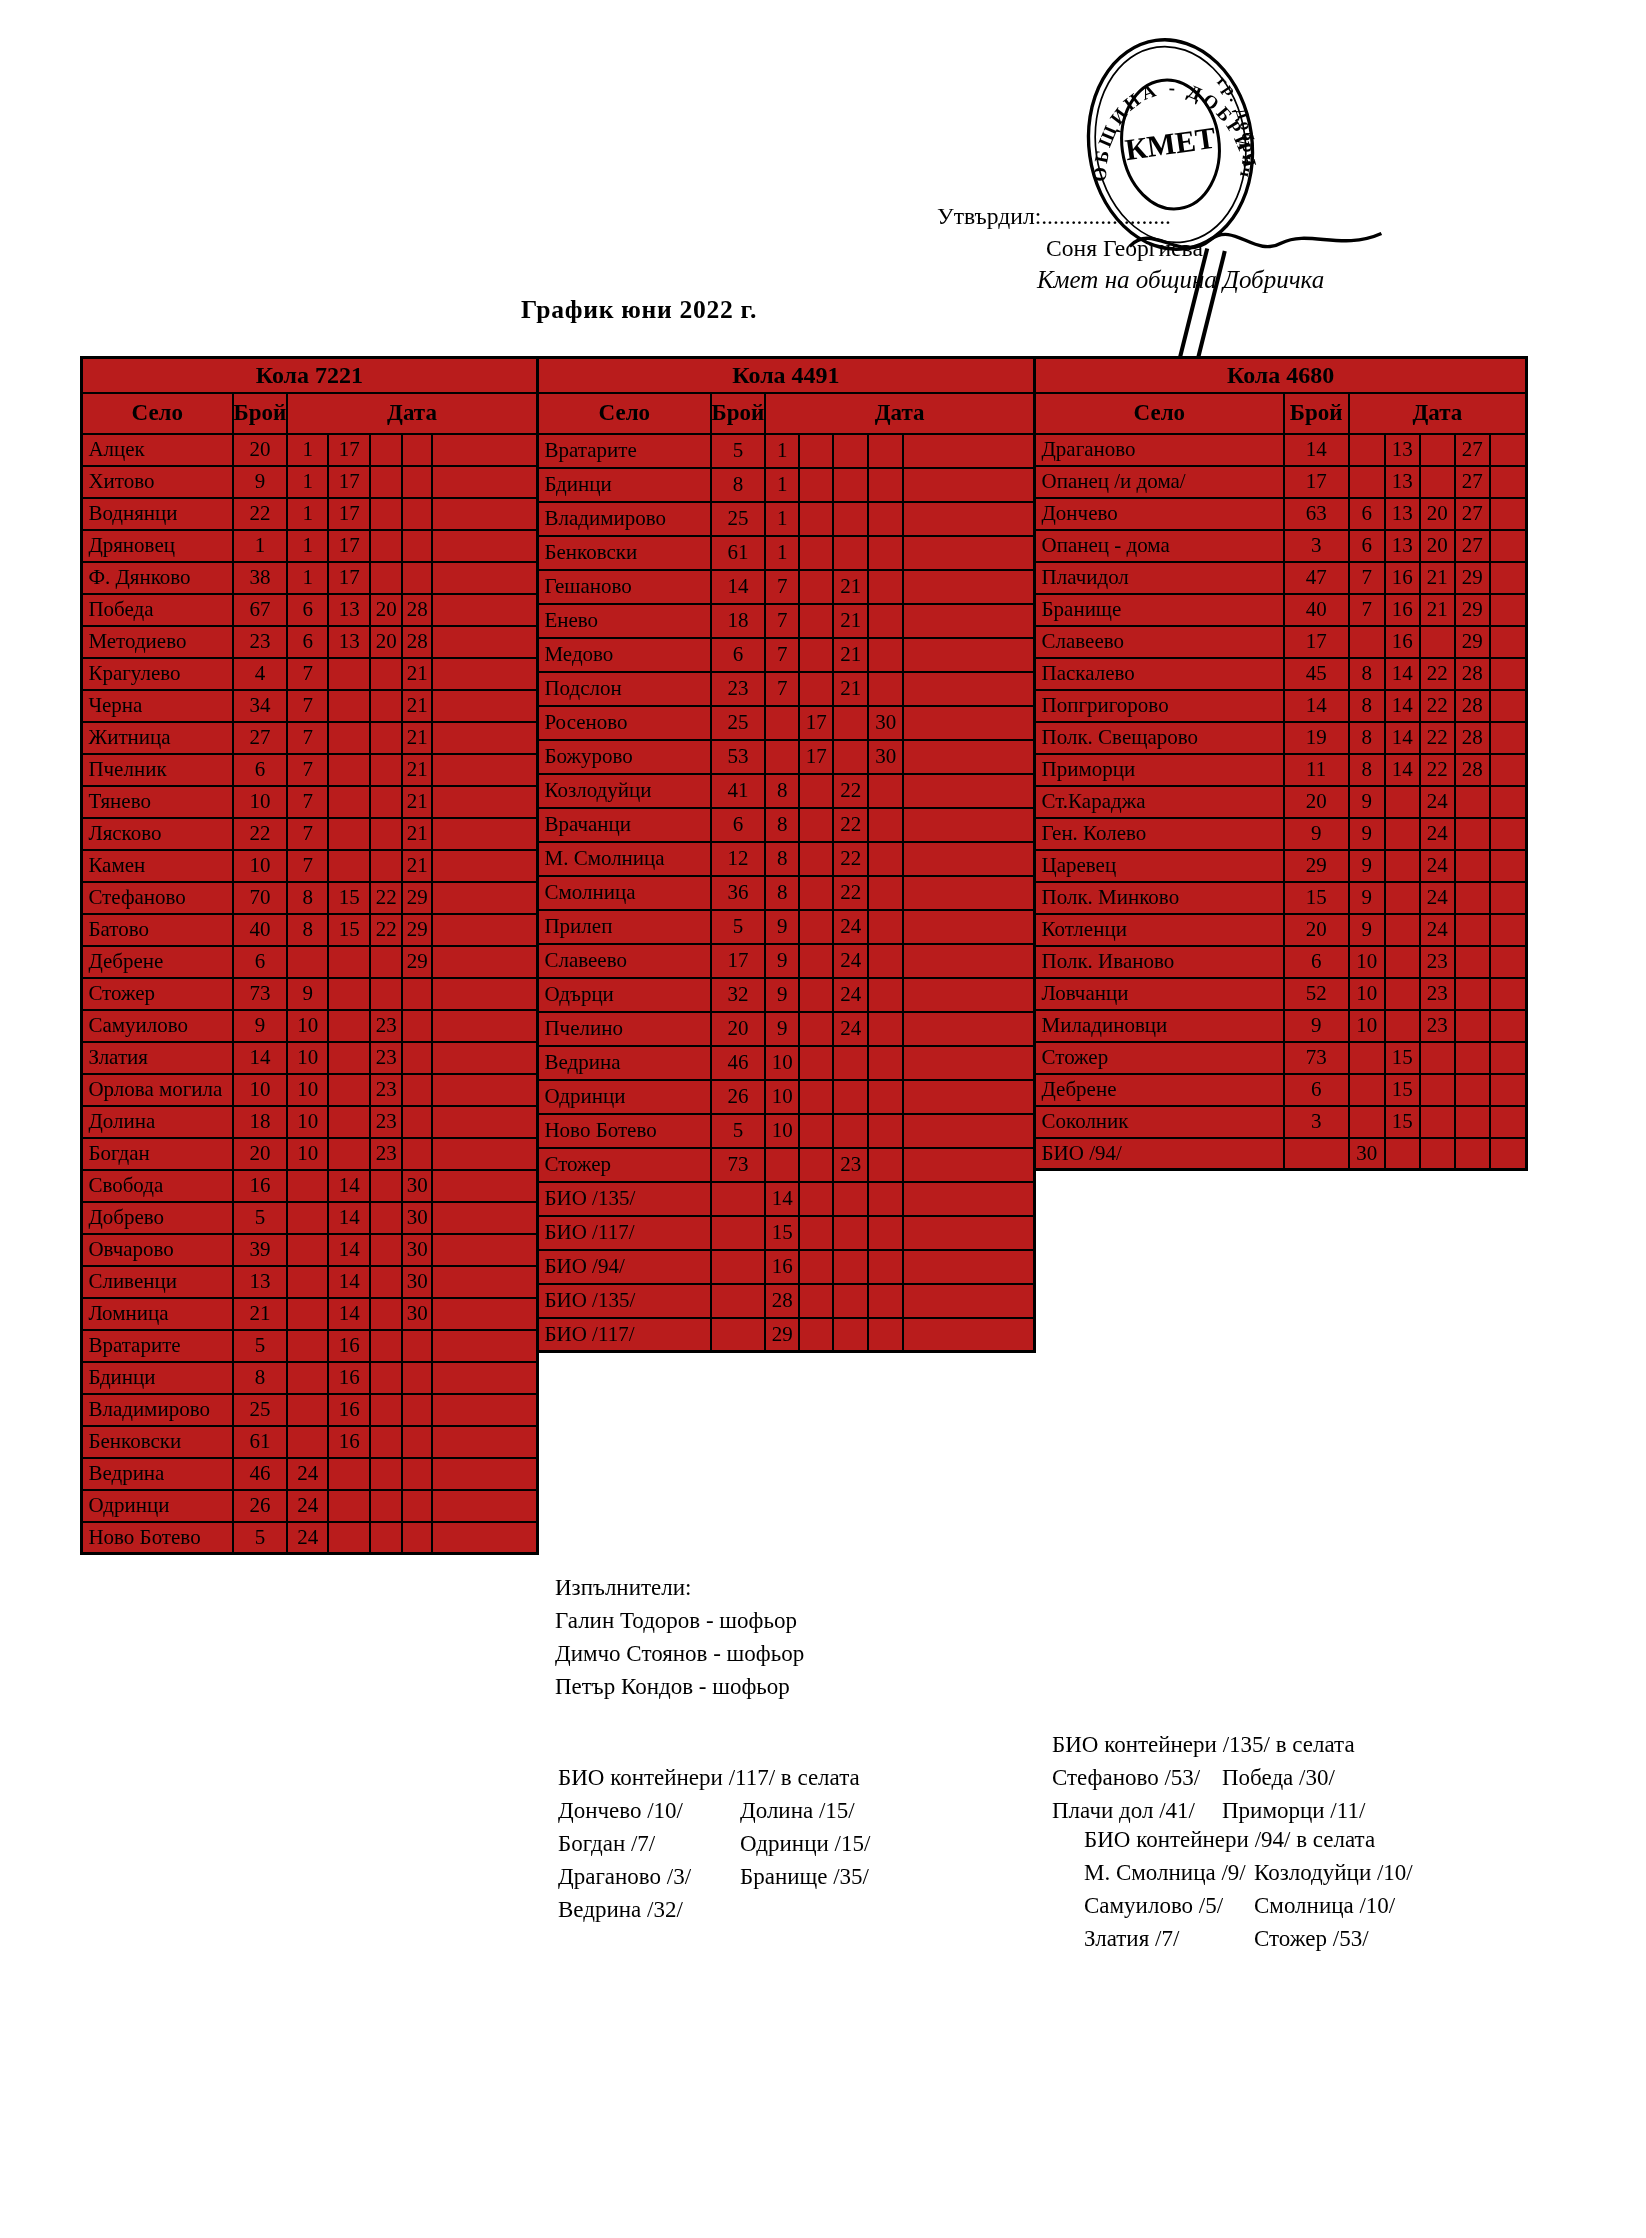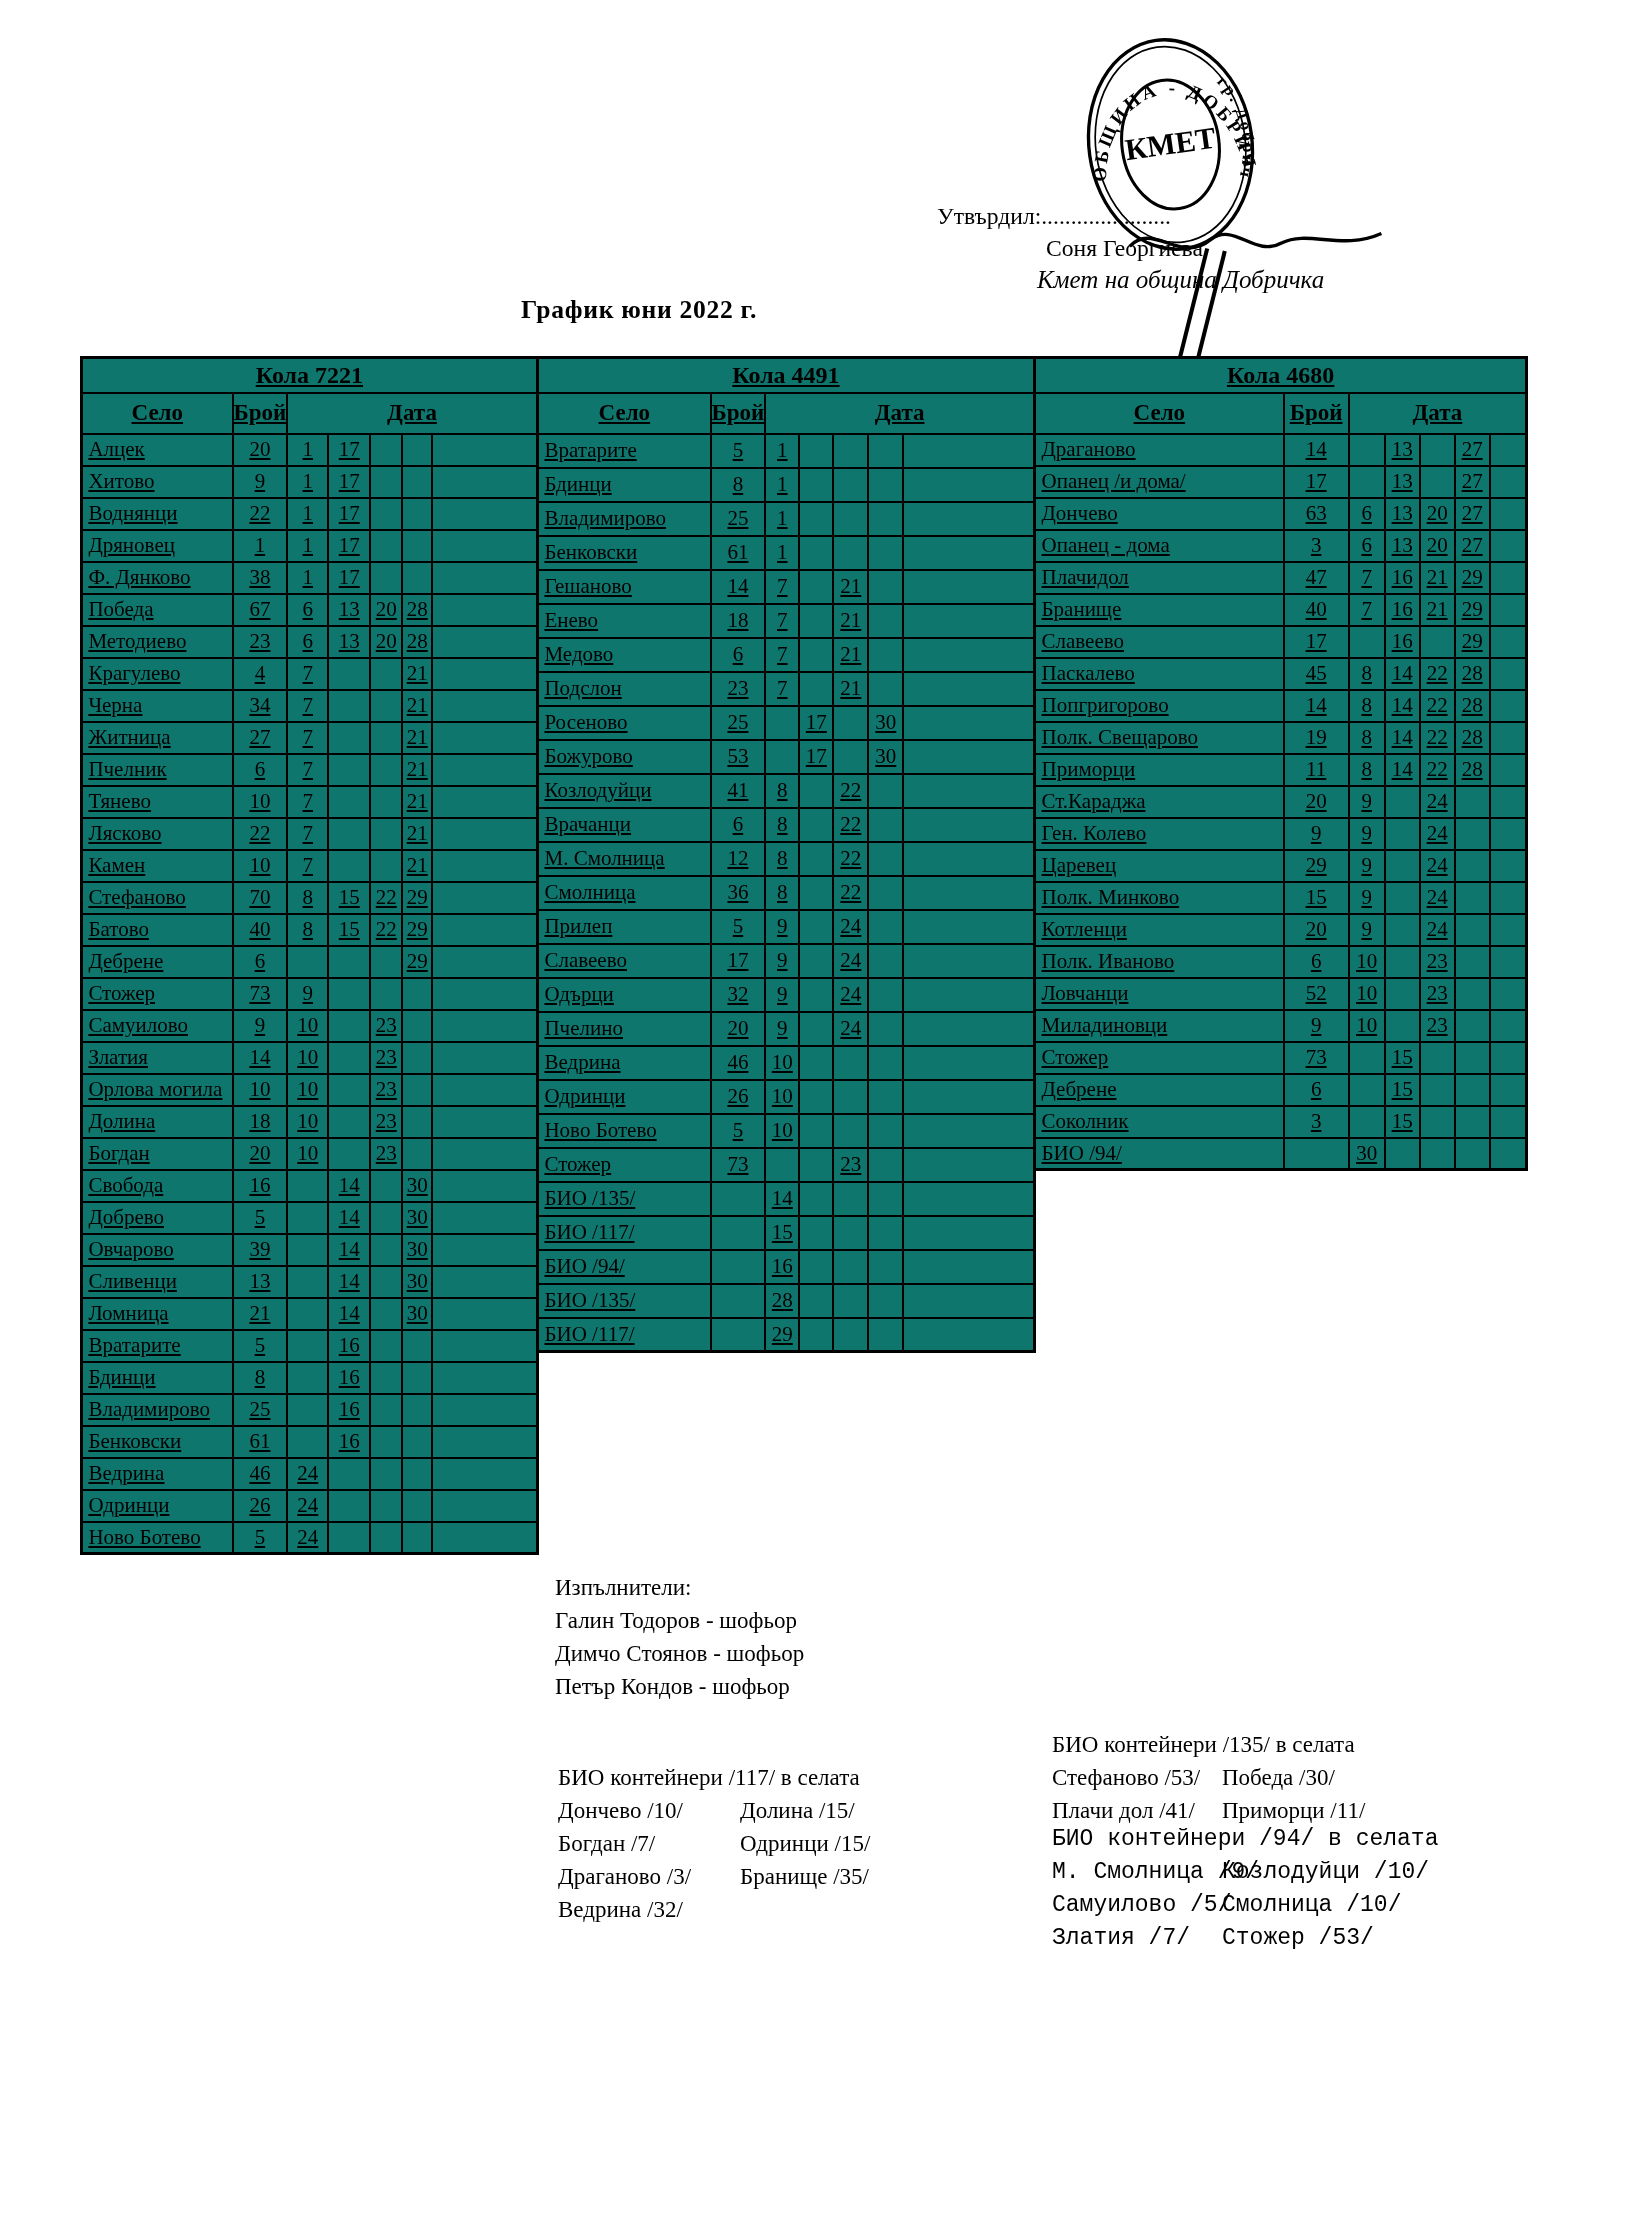--- a/index.html
+++ b/index.html
@@ -44,23 +44,22 @@
   
   .tables{
     position:absolute;
     left:80px; top:356px;
     display:flex;
     align-items:flex-start;
   }
   table.sched{
     border-collapse:collapse;
     table-layout:fixed;
-    background:#0f766e;
+    background:#b91c1c;
     border:3.4px solid #000;
-    text-decoration:underline;
   }
   table.sched + table.sched{margin-left:-2.7px;}
   .sched th,.sched td{
     border:2px solid #000;
     padding:0;
     overflow:hidden;
     white-space:nowrap;
     box-sizing:border-box;
   }
   .sched .kola-row th{
@@ -1004,21 +1003,21 @@
           <div>Стефаново /53/</div>
           <div>Плачи дол /41/</div>
         </div>
       <div class="colR">
           <div>Победа /30/</div>
           <div>Приморци /11/</div>
         </div>
     </div>
   </div>
 
-  <div class="textblock bio narrow" style="left:1052px; top:1823px;font-family:Liberation Mono, monospace;">
+  <div class="textblock bio narrow" style="left:1084px; top:1823px;">
     <div>БИО контейнери /94/ в селата</div>
     <div class="cols">
       <div class="colL">
           <div>М. Смолница /9/</div>
           <div>Самуилово /5/</div>
           <div>Златия /7/</div>
         </div>
       <div class="colR">
           <div>Козлодуйци /10/</div>
           <div>Смолница /10/</div>

